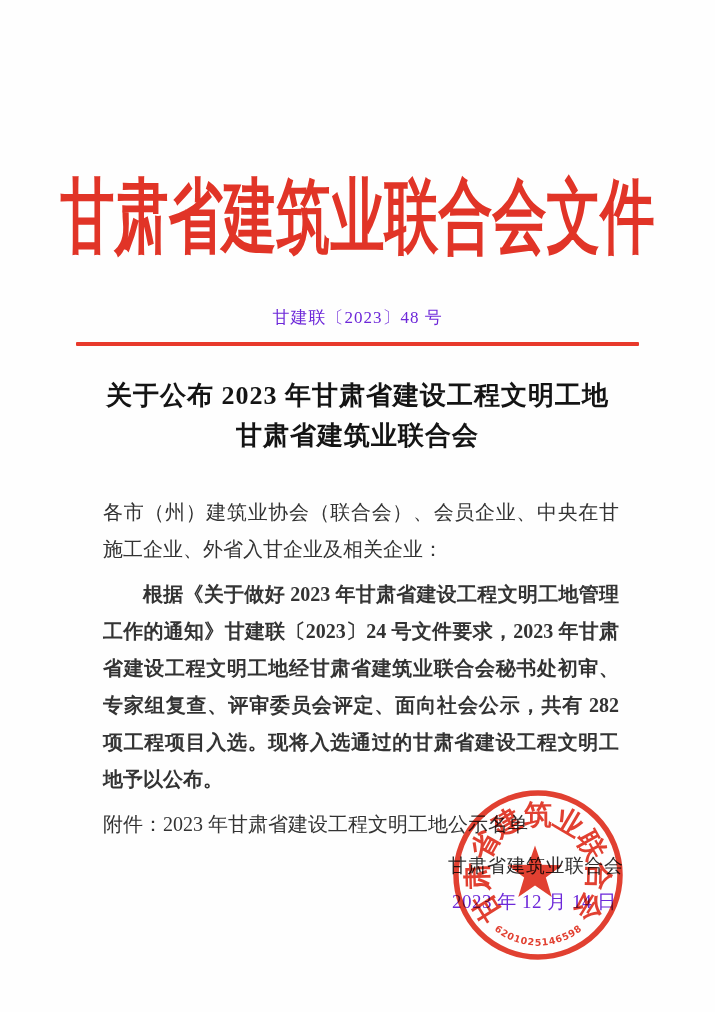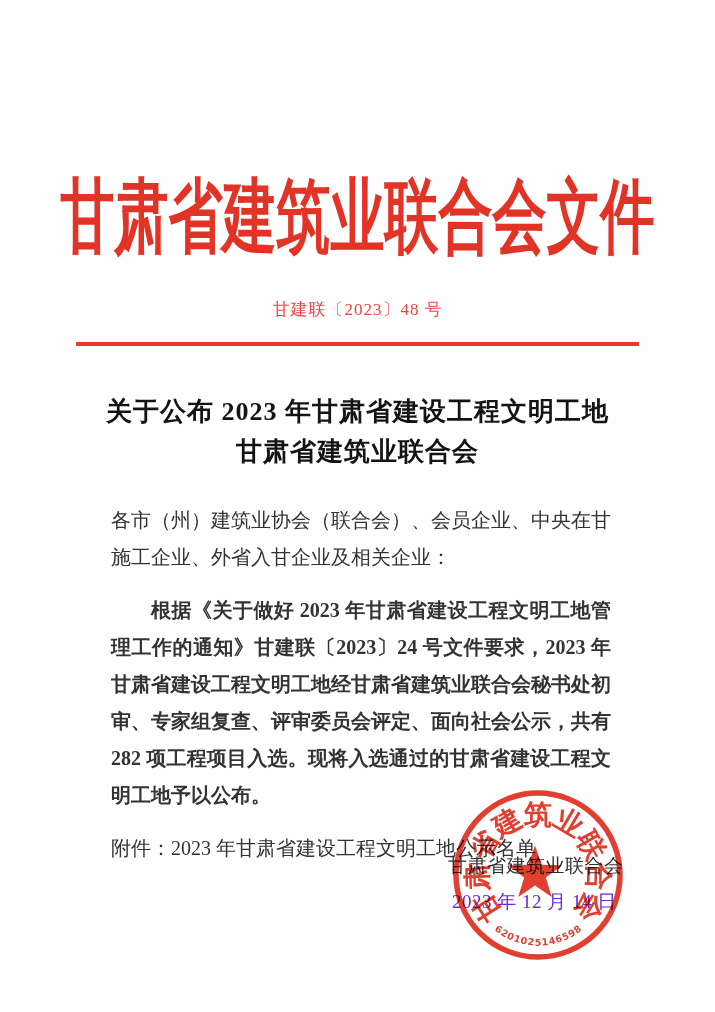--- a/index.html
+++ b/index.html
@@ -21,47 +21,47 @@
     position:absolute;top:163px;left:0;right:0;
     text-align:center;
     font-size:54px;font-weight:bold;
     color:var(--banner-red);
     transform:scaleY(1.5);
     transform-origin:top center;
     white-space:nowrap;
     letter-spacing:0px;
   }
   .doc-number{
-    position:absolute;top:298px;left:0;right:0;
+    position:absolute;top:306px;left:0;right:0;
     text-align:center;
-    font-size:17px;color:#ef4444;
+    font-size:17px;color:#6d28d9;
     letter-spacing:1px;
   }
   .red-rule{
     position:absolute;top:342px;left:76px;
     width:563px;height:4px;
     background:var(--rule-red);
     border-radius:1px;
   }
   .doc-title{
     position:absolute;top:376px;left:0;right:0;
-    margin:16px;text-align:center;
+    margin:0;text-align:center;
     font-size:26px;font-weight:bold;
     line-height:40px;color:var(--title-ink);
     letter-spacing:1px;
   }
   .body-text{
     position:absolute;top:486px;left:95px;
     width:532px;
     font-size:20px;line-height:37px;
     color:var(--ink);
     text-align:justify;
     text-justify:inter-ideograph;
   }
-  .body-text p{margin:16px;}
+  .body-text p{margin:8px;}
   .body-text p.indent{text-indent:2em;font-weight:bold;}
   .sig-org{
     position:absolute;left:448px;top:853px;
     font-size:19px;color:#2f2f2f;letter-spacing:0.5px;
     white-space:nowrap;
   }
   .sig-date{
     position:absolute;left:452px;top:889px;
     font-size:19px;color:#6d28d9;letter-spacing:0.5px;
     white-space:nowrap;

